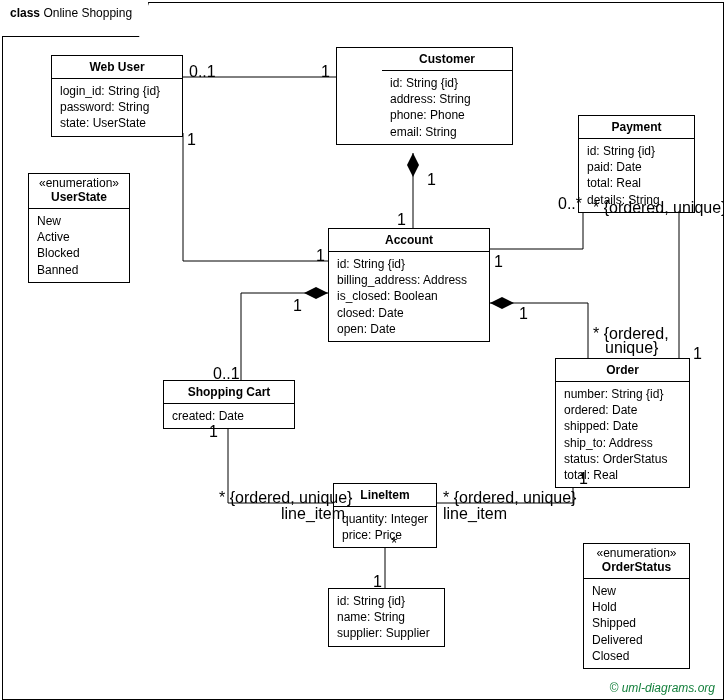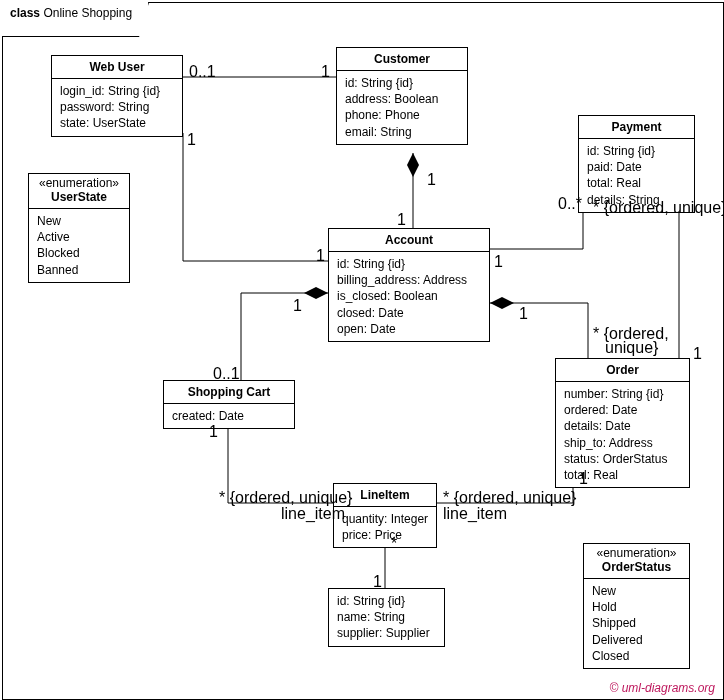--- a/index.html
+++ b/index.html
@@ -66,21 +66,21 @@
     position: absolute;
     font-size: 16px;
     background: transparent;
     white-space: nowrap;
   }
   .copyright {
     position: absolute;
     bottom: 4px;
     right: 8px;
     font-style: italic;
-    color: #be185d;
+    color: #15803d;
     font-size: 12px;
   }
 </style>
 </head>
 <body>
 
 <div class="frame">
   <div class="frame-label">
     <b>class</b>
     <span>Online Shopping</span>
@@ -125,25 +125,25 @@
     <div class="stereotype">«enumeration»</div>
     <div class="stereotype-name">UserState</div>
     <div class="attrs">
       <div>New</div>
       <div>Active</div>
       <div>Blocked</div>
       <div>Banned</div>
     </div>
   </div>
 
-  <div class="cls" style="left:333px; top:44px; width:130px;">
+  <div class="cls" style="left:333px; top:44px; width:130px;padding-left:45px;">
     <div class="name">Customer</div>
     <div class="attrs">
       <div>id: String {id}</div>
-      <div>address: Boolean</div>
+      <div>address: String</div>
       <div>phone: Phone</div>
       <div>email: String</div>
     </div>
   </div>
 
   <div class="cls" style="left:325px; top:225px; width:160px;">
     <div class="name">Account</div>
     <div class="attrs">
       <div>id: String {id}</div>
       <div>billing_address: Address</div>
@@ -168,21 +168,21 @@
       <div>total: Real</div>
       <div>details: String</div>
     </div>
   </div>
 
   <div class="cls" style="left:552px; top:355px; width:133px;">
     <div class="name">Order</div>
     <div class="attrs">
       <div>number: String {id}</div>
       <div>ordered: Date</div>
-      <div>details: Date</div>
+      <div>shipped: Date</div>
       <div>ship_to: Address</div>
       <div>status: OrderStatus</div>
       <div>total: Real</div>
     </div>
   </div>
 
   <div class="cls" style="left:330px; top:480px; width:102px;">
     <div class="name">LineItem</div>
     <div class="attrs">
       <div>quantity: Integer</div>

